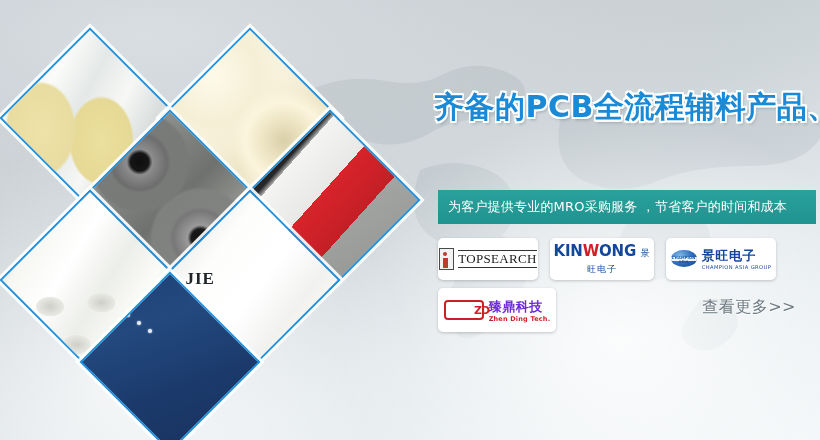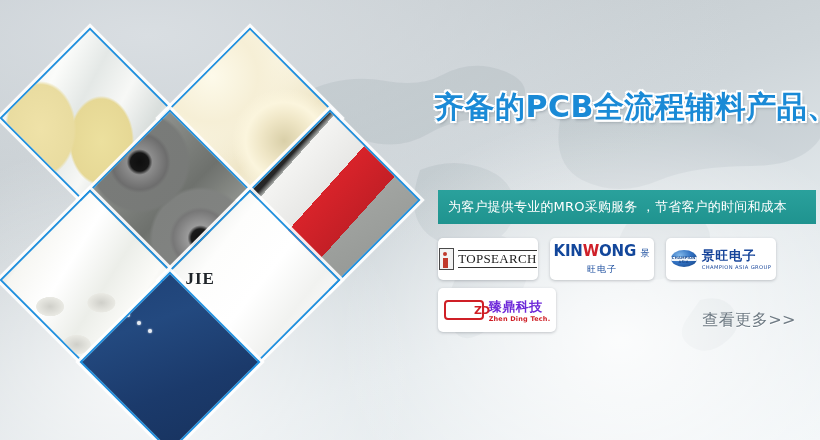--- a/index.html
+++ b/index.html
@@ -234,21 +234,21 @@
     font-family:"DejaVu Sans", sans-serif; font-weight:bold;
     font-size:13px; color:#6d28d9; letter-spacing:.5px;
   }
   .zd-en {
     font-family:"DejaVu Sans", sans-serif; font-weight:bold;
     font-size:6.5px; color:#cf1f26; margin-top:2px; letter-spacing:.2px;
   }
 
   
   #more {
-    position:absolute; right:24px; top:310px;
+    position:absolute; right:24px; top:297px;
     font-family:"DejaVu Sans", sans-serif;
     font-size:16px; color:#6f7b84;
     text-shadow:0 1px 0 rgba(255,255,255,.85);
     letter-spacing:.5px; cursor:pointer;
   }
 </style>
 </head>
 <body>
 
 <div id="banner">

